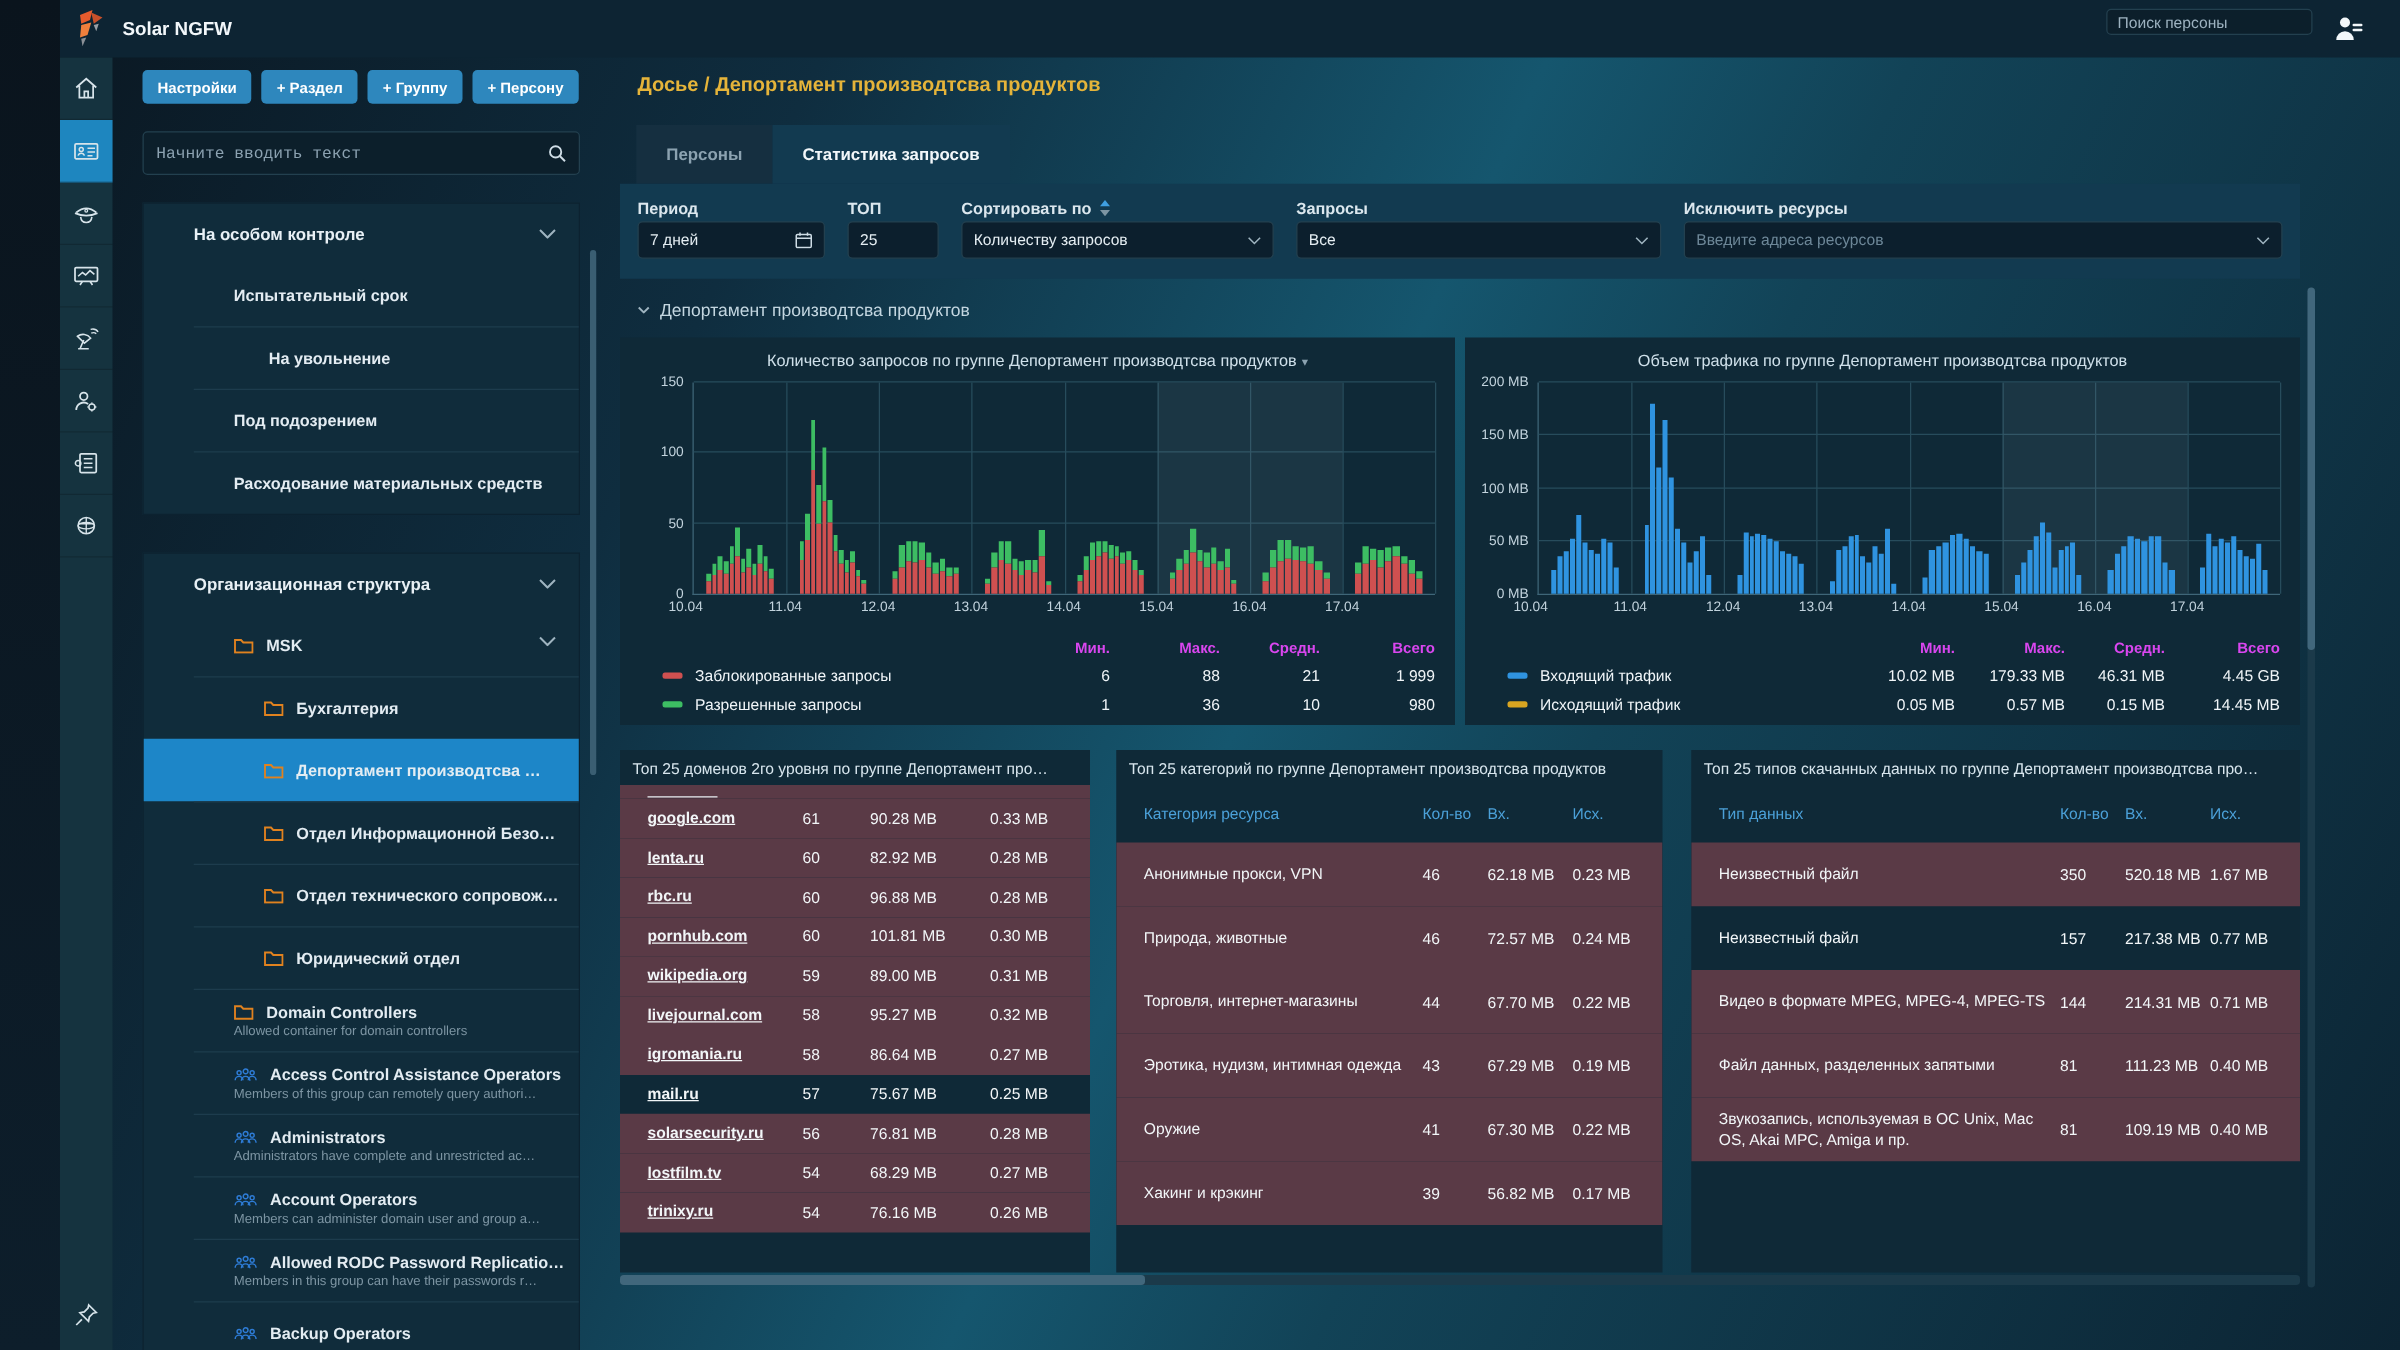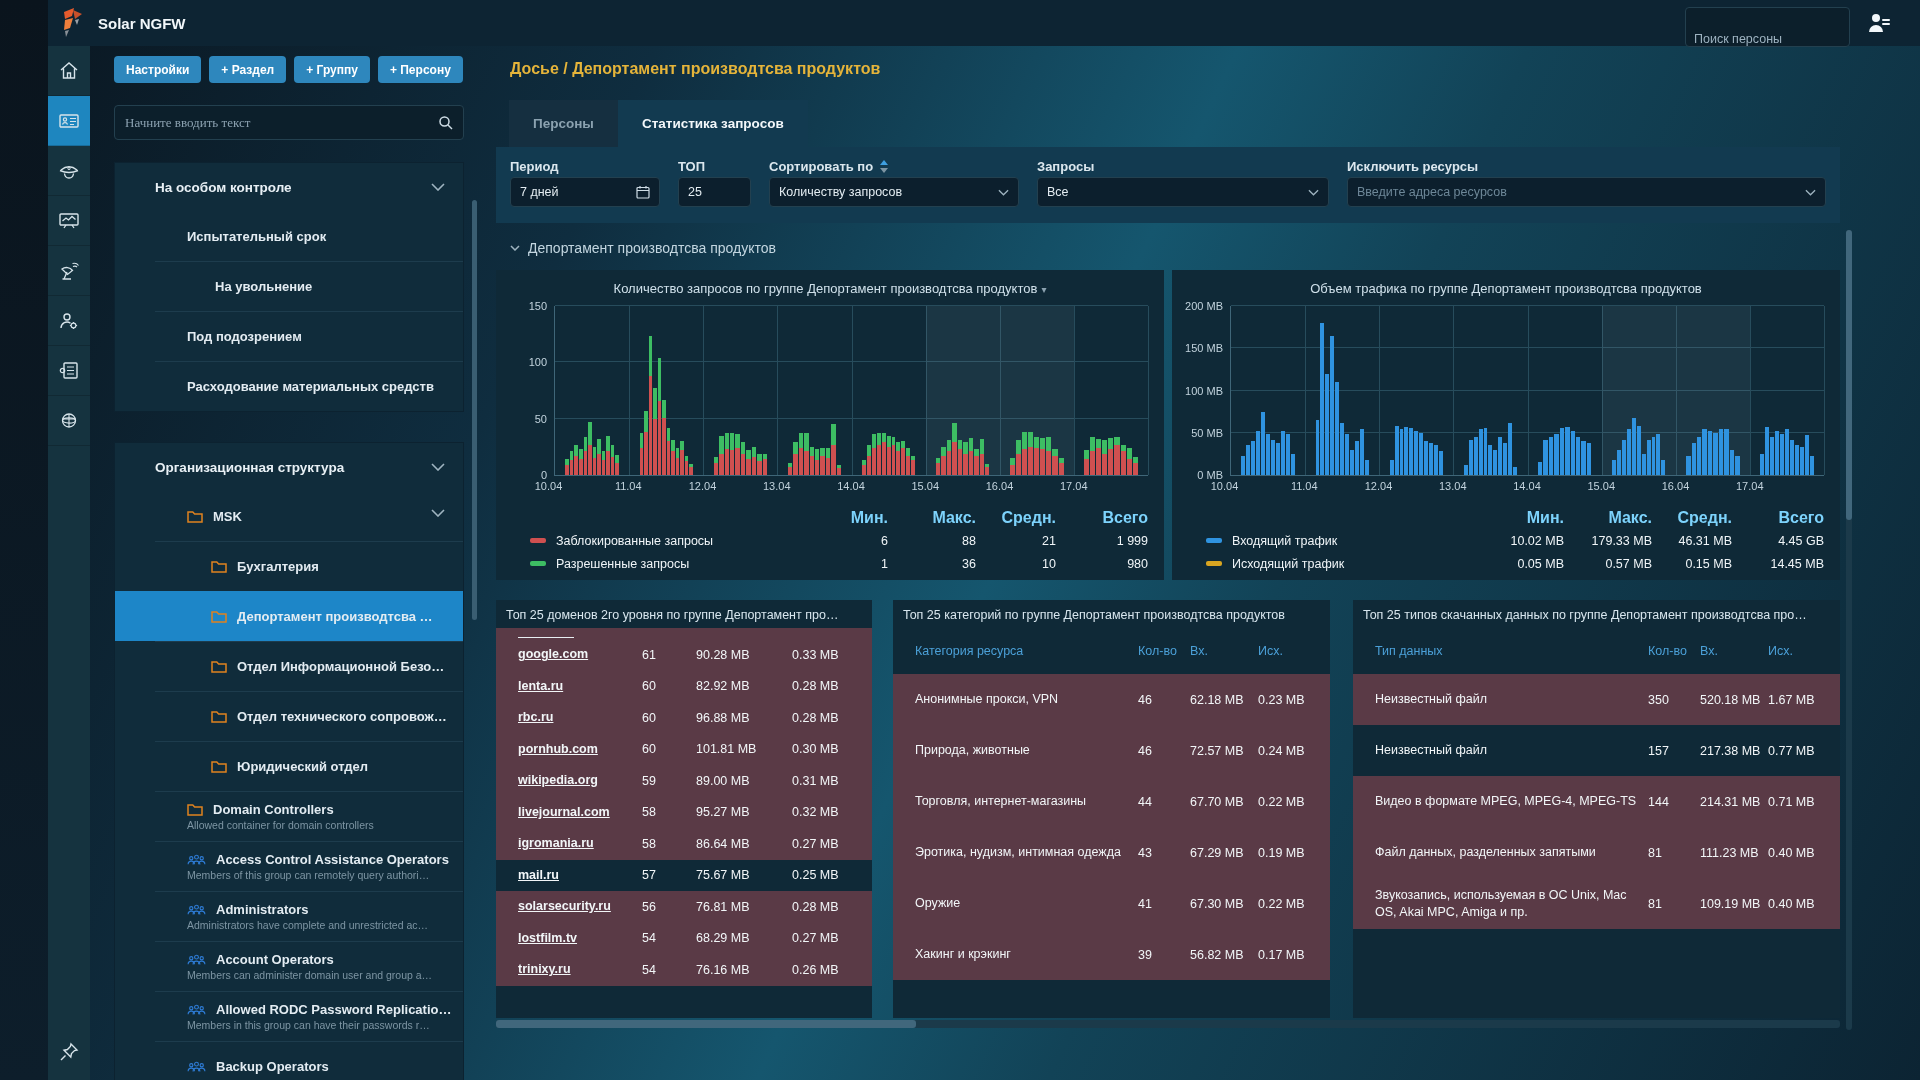--- a/index.html
+++ b/index.html
@@ -10,44 +10,44 @@
     color:#e4edf2;
   }
   #root { position:relative; width:1920px; height:1080px; overflow:hidden; }
   .leftedge { position:absolute; left:0; top:0; width:48px; height:1080px;
     background:linear-gradient(180deg,#0a141d,#0d1e2b); }
   
   .topbar { position:absolute; left:48px; top:0; width:1872px; height:46px;
     background:#0d2433; display:flex; align-items:center; }
   .logo { width:30px; height:34px; margin-left:8px; }
   .app-title { margin-left:12px; font-size:15px; font-weight:bold; color:#f2f7fa; }
-  .top-search { position:absolute; right:70px; top:7px; width:165px; height:40px;
+  .top-search { position:absolute; right:70px; top:7px; width:165px; height:21px;
     background:#0c1f2b; border:1px solid #23404f; border-radius:4px;
-    display:flex; align-items:flex-end; padding:0 8px; }
+    display:flex; align-items:center; padding:0 8px; }
   .top-search input { flex:1; background:transparent; border:none; outline:none;
     color:#dbe7ee; font-size:12.5px; font-family:inherit; }
   .top-search input::placeholder { color:#9db2c0; }
   .user-btn { position:absolute; right:28px; top:10px; width:26px; height:26px; cursor:pointer; }
   
   .rail { position:absolute; left:48px; top:46px; width:42px; height:1034px; background:#15333f; }
   .rail-item { width:42px; height:50px; display:flex; align-items:center; justify-content:center;
     border-bottom:1px solid rgba(0,0,0,0.18); cursor:pointer; }
   .rail-item.active { background:#1e86bf; }
   .rail-item svg, .pinned svg { stroke:#d7e4ea; }
   .pinned { position:absolute; left:48px; bottom:8px; width:42px; height:40px;
     display:flex; align-items:center; justify-content:center; cursor:pointer; }
   
   .sidepanel { position:absolute; left:90px; top:46px; width:376px; height:1034px; padding-left:24px; }
   .btnrow { display:flex; gap:8px; margin-top:10px; }
   .btnrow .btn { background:#2e87bd; color:#fff; border:none; border-radius:4px;
     height:27px; padding:0 12px; font-size:12px; font-weight:bold; font-family:inherit; cursor:pointer; }
   .tree-search { margin-top:22px; width:350px; height:35px; background:#0c1f2b;
     border:1px solid #23404f; border-radius:4px; display:flex; align-items:center; padding:0 10px; }
   .tree-search input { flex:1; background:transparent; border:none; outline:none;
-    color:#c4b5fd; font-size:13px; font-family:Liberation Serif, serif; }
+    color:#c4b5fd; font-size:13px; font-family:Liberation Mono, monospace; }
   .tree-search input::placeholder { color:#8ca2b1; }
   .tpanel { margin-top:22px; width:350px; background:#102c3b; border:1px solid #0c2230; }
   .tpanel.org { margin-top:30px; }
   .thead { height:48px; display:flex; align-items:center; justify-content:space-between;
     padding:0 18px 0 40px; cursor:pointer; }
   .thead .tt { font-size:13.5px; font-weight:bold; color:#e8f0f5; }
   .titem { position:relative; min-height:50px; display:flex; flex-direction:column;
     justify-content:center; cursor:pointer; }
   .titem + .titem::before, .thead + .titem::before { content:""; position:absolute; top:0; left:40px; right:0;
     border-top:1px solid #1d3c4d; }
@@ -91,21 +91,21 @@
     font-size:11px; color:#c2d3dd; white-space:nowrap; }
   .cluster { position:absolute; bottom:0; top:0; display:flex; align-items:flex-end; gap:1px; }
   .bar { flex:1; display:flex; flex-direction:column; justify-content:flex-end; height:100%; }
   .seg { width:100%; }
   .xlabels { position:relative; margin:4px 16px 0 58px; height:16px; }
   .xlab { position:absolute; transform:translateX(-50%); font-size:11px; color:#c2d3dd; }
   .xlab.first { transform:translateX(-70%); }
   .stats { margin:10px 16px 0 34px; }
   .stats-row { display:grid; grid-template-columns:1fr 70px 88px 80px 92px; align-items:center; height:23px; }
   .stats-row span { text-align:right; font-size:12.5px; color:#f0f5f8; }
-  .stats-row.head span { color:#7dd3fc; font-size:16px; font-weight:bold; }
+  .stats-row.head span { color:#d946ef; font-size:12px; font-weight:bold; }
   .sr-label { display:flex; align-items:center; gap:10px; text-align:left !important;
     font-size:12px !important; color:#dce7ee !important; }
   .chip { width:16px; height:5px; border-radius:2px; flex:0 0 auto; }
   
   .table-panel { position:absolute; top:554px; height:418px; background:#0f2937; overflow:hidden; }
   .table-panel.t1 { left:0; width:376px; }
   .table-panel.t2 { left:397px; width:437px; }
   .table-panel.t3 { left:857px; width:487px; }
   .tbl-title { padding:8px 10px 0 10px; font-size:12.5px; color:#d8e6ee;
     white-space:nowrap; overflow:hidden; text-overflow:ellipsis; }

